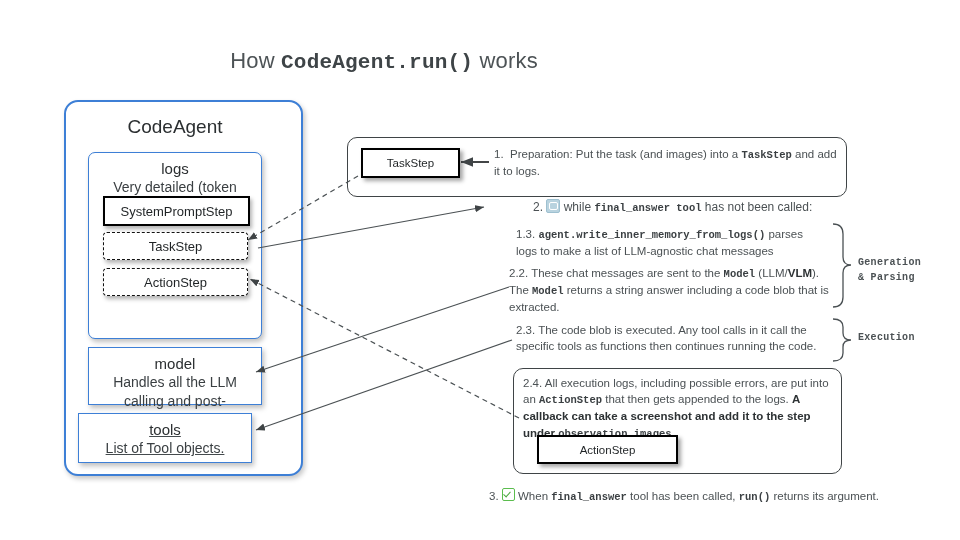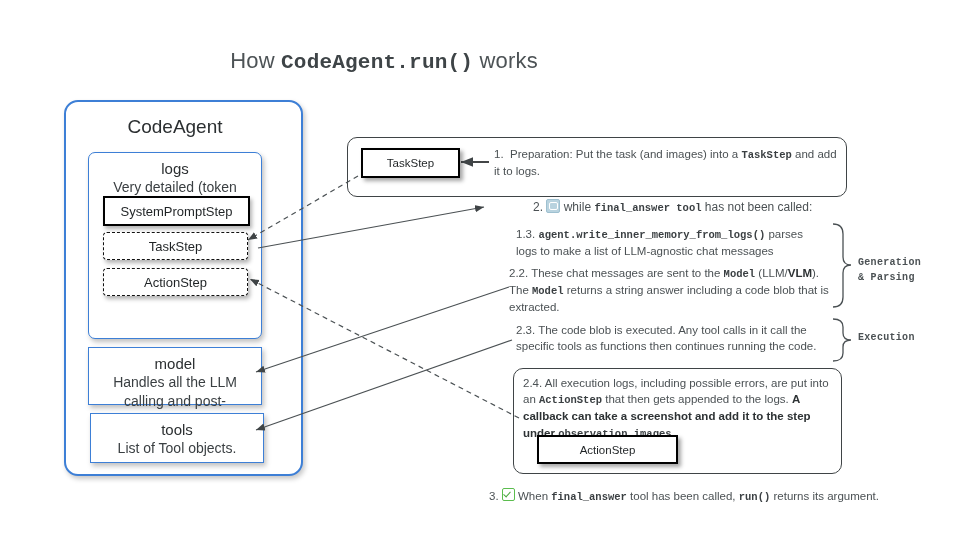--- a/index.html
+++ b/index.html
@@ -27,21 +27,21 @@
   #agent-title{
     position:absolute;left:0;top:14px;width:218px;text-align:center;
     font-size:19px;color:#2b2f31;
   }
   .blue-box{
     position:absolute;border:1.6px solid #3d7fd6;background:#fff;
     box-shadow:2px 3px 5px rgba(0,0,0,.25);
   }
   #logs-box{left:22px;top:50px;width:172px;height:185px;border-radius:7px;}
   #model-box{left:22px;top:245px;width:172px;height:56px;}
-  #tools-box{left:24px;top:311px;width:172px;height:48px;}
+  #tools-box{left:12px;top:311px;width:172px;height:48px;text-decoration:underline;}
   .box-head{text-align:center;font-size:15px;color:#2b2f31;margin-top:7px;}
   .box-sub{text-align:center;font-size:14px;color:#3a3f42;line-height:1.35;margin-top:1px;padding:0 6px;}
 
   .step-chip{
     position:absolute;left:14px;width:143px;height:26px;background:#fff;
     display:flex;align-items:center;justify-content:center;
     font-size:13px;color:#1f2325;
     box-shadow:2px 3px 4px rgba(0,0,0,.3);
   }
   .chip-solid{border:2px solid #000;}

